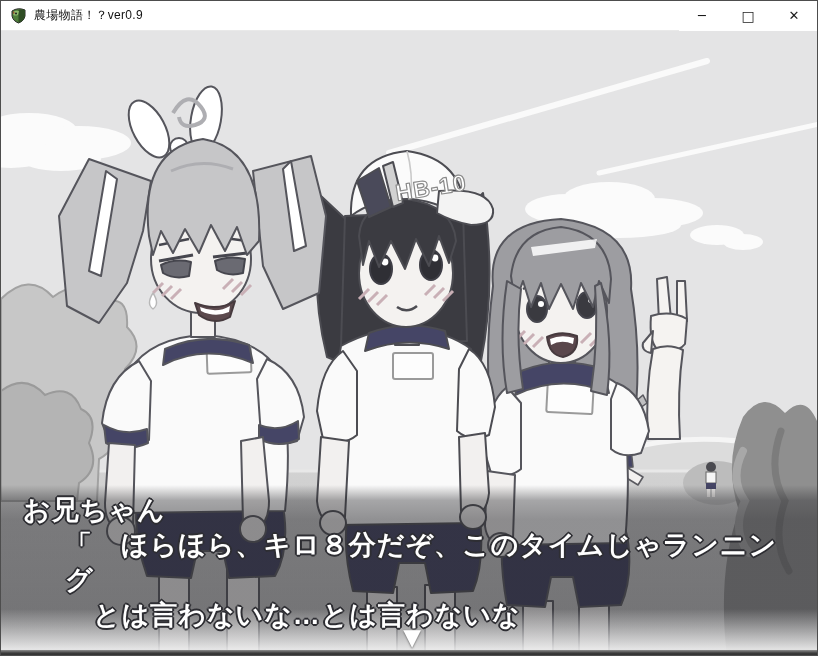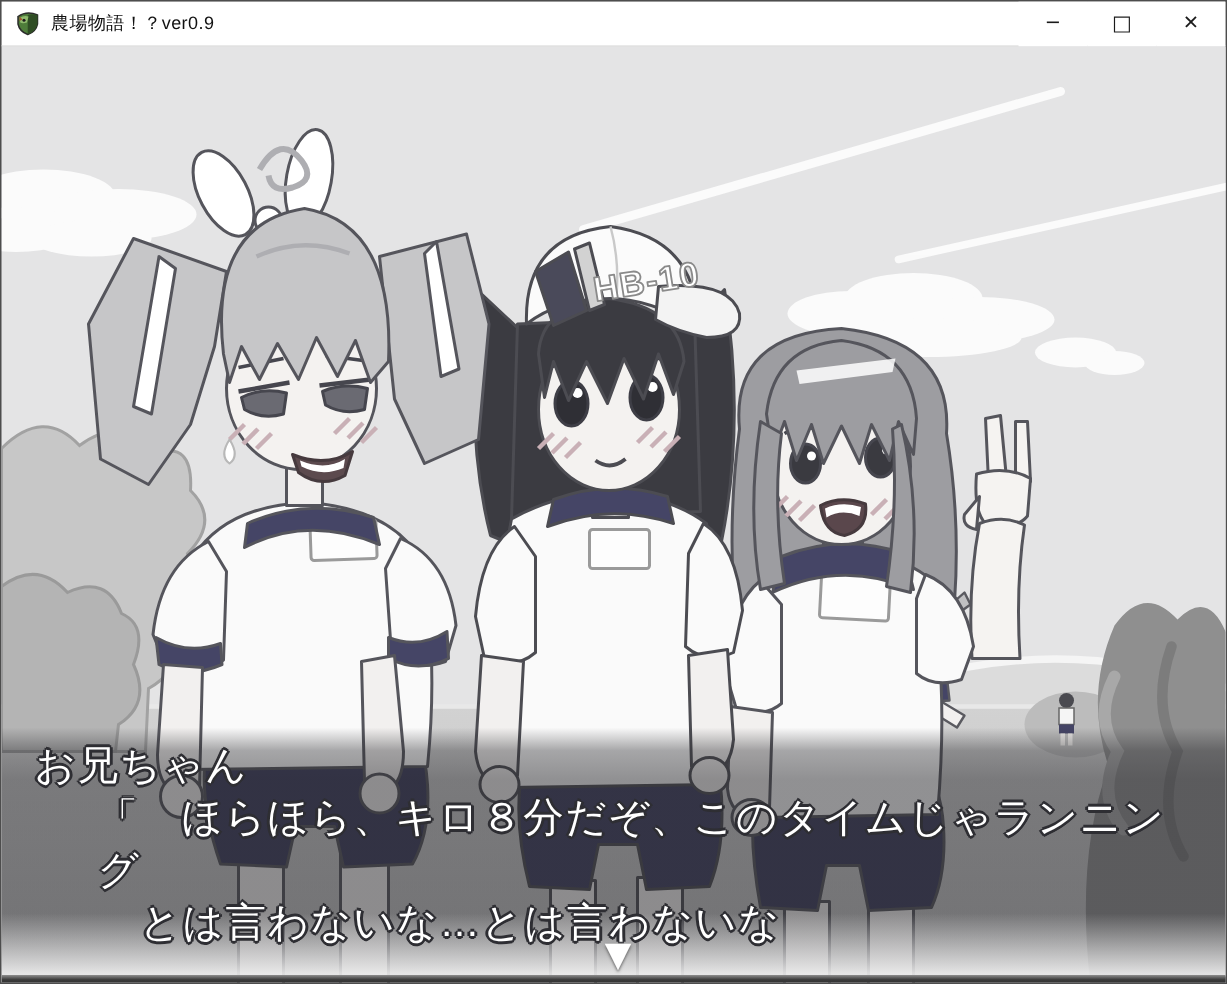--- a/index.html
+++ b/index.html
@@ -1,18 +1,18 @@
 <!DOCTYPE html>
 <html><head>
 <meta charset="utf-8">
 <style>
   html,body{margin:0;padding:0;background:#888;}
   *{box-sizing:border-box;}
   .window{
-    position:relative;width:818px;height:656px;background:#a3a3a3;
+    position:relative;width:818px;height:656px;background:#d946ef;
     border:1px solid #4d4d4d;overflow:hidden;
     font-family:"Liberation Sans","DejaVu Sans",sans-serif;
   }
   .titlebar{
     position:absolute;top:0;left:0;width:100%;height:30px;background:#ffffff;
     display:flex;align-items:center;border-bottom:1px solid #e9e9e9;
   }
   .app-icon{width:17px;height:17px;margin-left:9px;display:inline-block;}
   .title-text{margin-left:7px;font-size:12px;color:#111;letter-spacing:.3px;}
   .win-controls{position:absolute;right:0;top:0;height:30px;display:flex;}
@@ -33,21 +33,21 @@
     position:absolute;left:0;top:578px;width:818px;height:42px;
     background:linear-gradient(180deg,rgba(248,248,248,0) 0%,rgba(248,248,248,0.85) 95%);
     pointer-events:none;
   }
   .bottom-strip{
     position:absolute;left:0;top:619px;width:818px;height:7px;
     background:linear-gradient(180deg,#8e8e8e 0%,#3a3a3a 45%,#2c2c2c 100%);
   }
   .dialogue{
     position:absolute;left:22px;top:462px;width:780px;color:#fff;
-    font-size:27px;line-height:35px;font-weight:400;letter-spacing:1px;
+    font-size:27px;line-height:35px;font-weight:700;letter-spacing:1px;
     text-shadow:-2px 0 0 #2e2e33,2px 0 0 #2e2e33,0 -2px 0 #2e2e33,0 2px 0 #2e2e33,
                 -1px -1px 0 #2e2e33,1px -1px 0 #2e2e33,-1px 1px 0 #2e2e33,1px 1px 0 #2e2e33;
   }
   .dline.indent{margin-left:42px;}
   .pause-arrow{
     position:absolute;left:394px;top:592px;width:34px;text-align:center;
     color:#ffffff;font-size:23px;line-height:28px;cursor:pointer;
     text-shadow:0 1px 2px rgba(90,90,90,.9),0 -1px 1px rgba(160,160,160,.6);
     font-family:"DejaVu Sans",sans-serif;
   }

